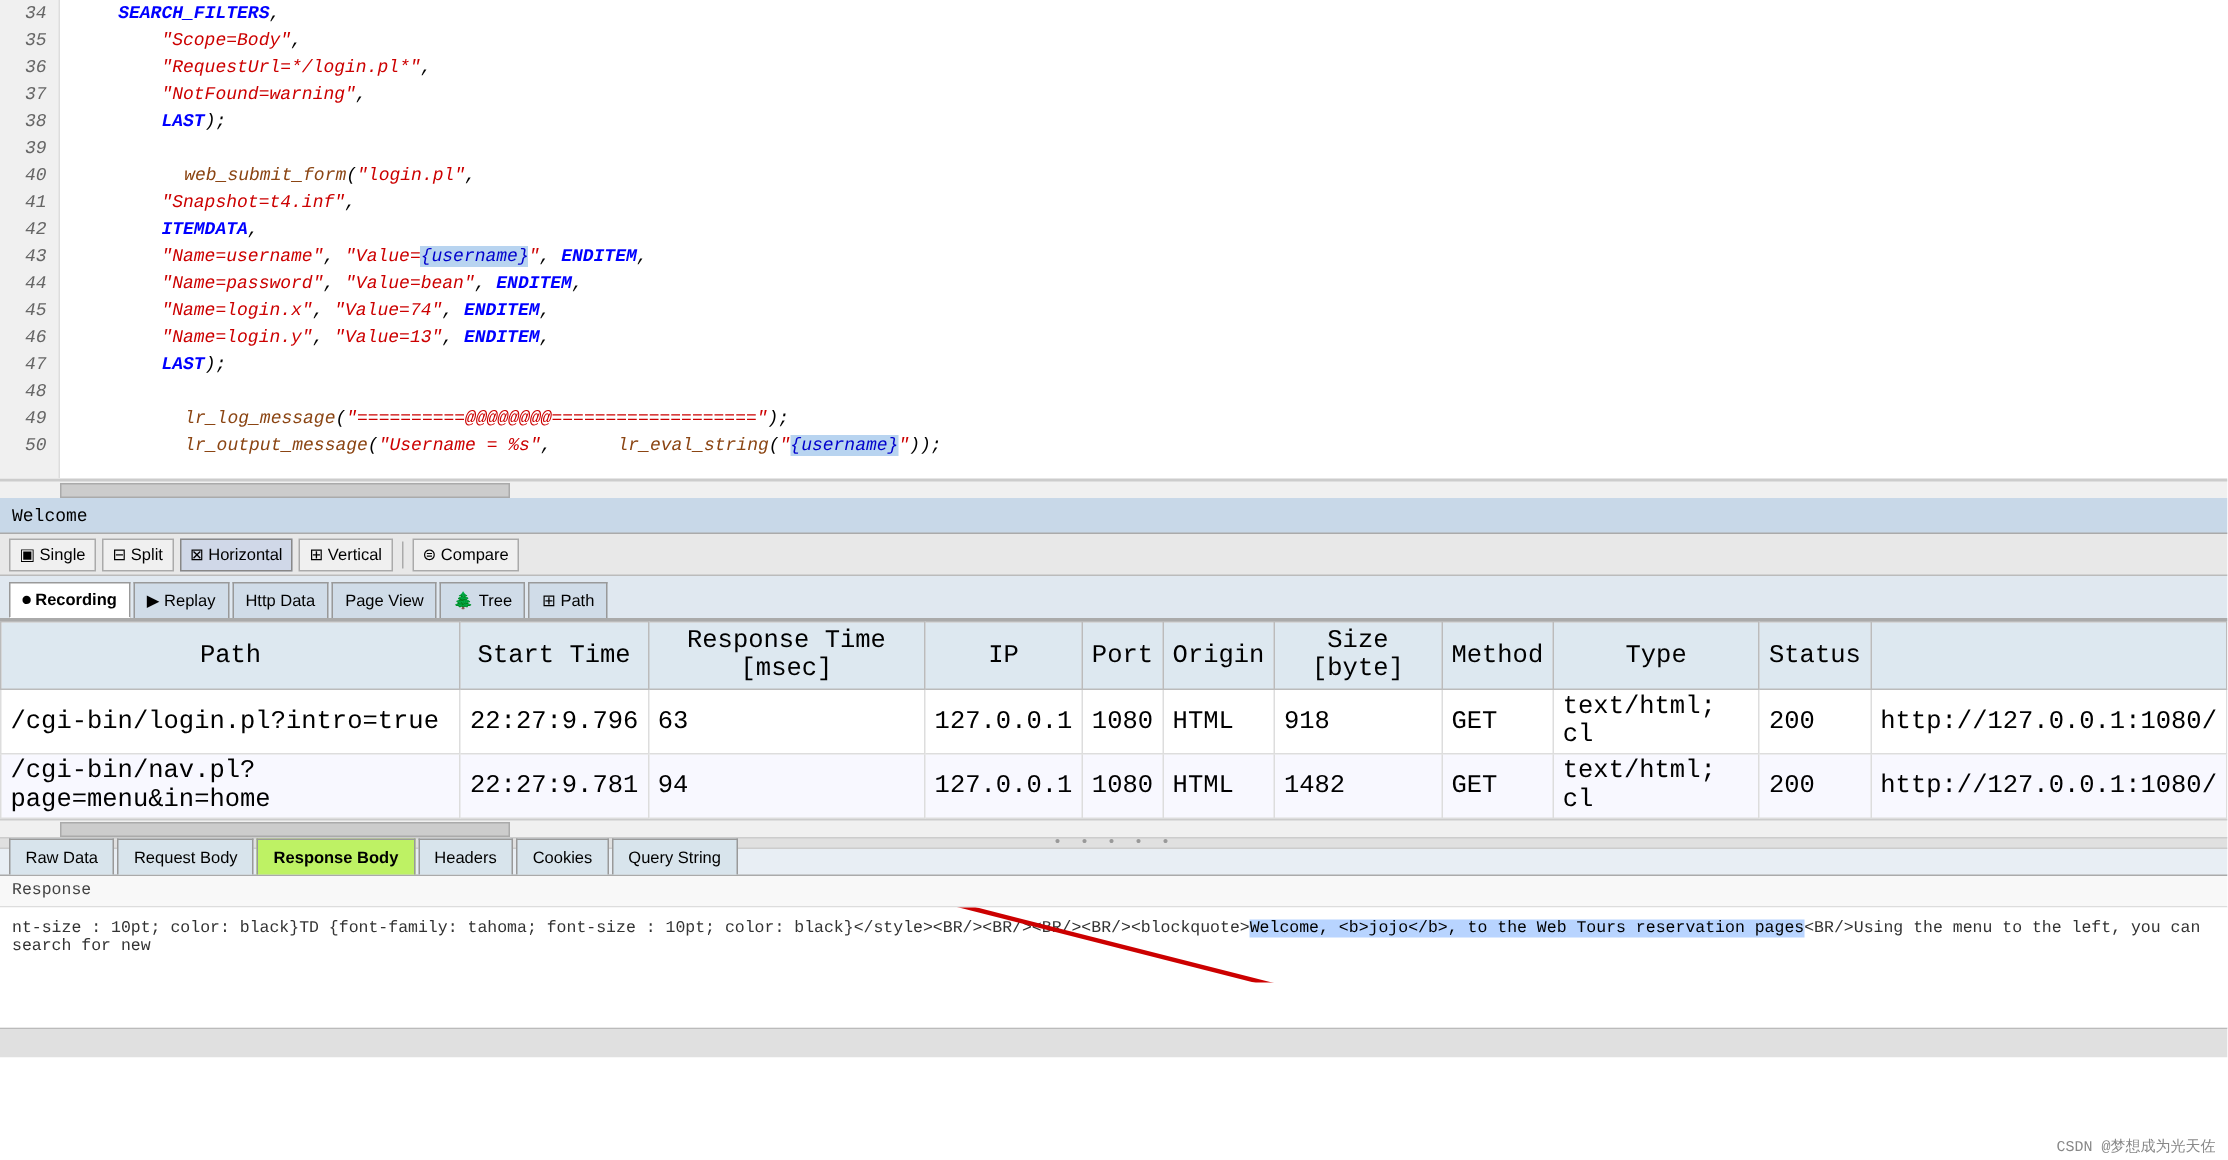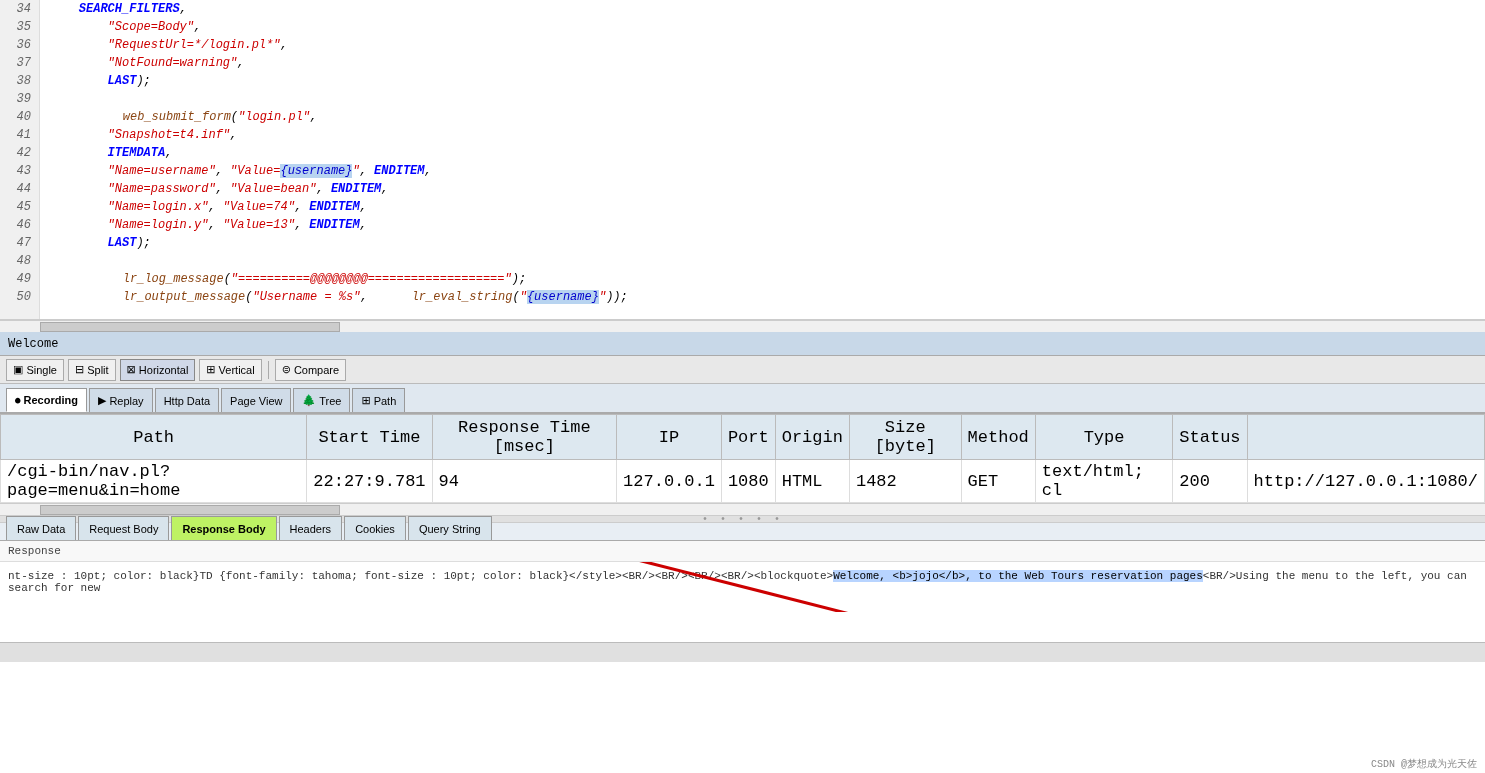--- a/index.html
+++ b/index.html
@@ -351,20 +351,33 @@
         <th>Port</th>
         <th>Origin</th>
         <th>Size [byte]</th>
         <th>Method</th>
         <th>Type</th>
         <th>Status</th>
         <th></th>
       </tr>
     </thead>
     <tbody id="table-body">
+    <tr>
+          <td>/cgi-bin/login.pl?intro=true</td>
+          <td>22:27:9.796</td>
+          <td>63</td>
+          <td>127.0.0.1</td>
+          <td>1080</td>
+          <td>HTML</td>
+          <td>918</td>
+          <td>GET</td>
+          <td>text/html; cl</td>
+          <td>200</td>
+          <td>http://127.0.0.1:1080/</td>
+        </tr>
         <tr>
           <td>/cgi-bin/nav.pl?page=menu&amp;in=home</td>
           <td>22:27:9.781</td>
           <td>94</td>
           <td>127.0.0.1</td>
           <td>1080</td>
           <td>HTML</td>
           <td>1482</td>
           <td>GET</td>
           <td>text/html; cl</td>

